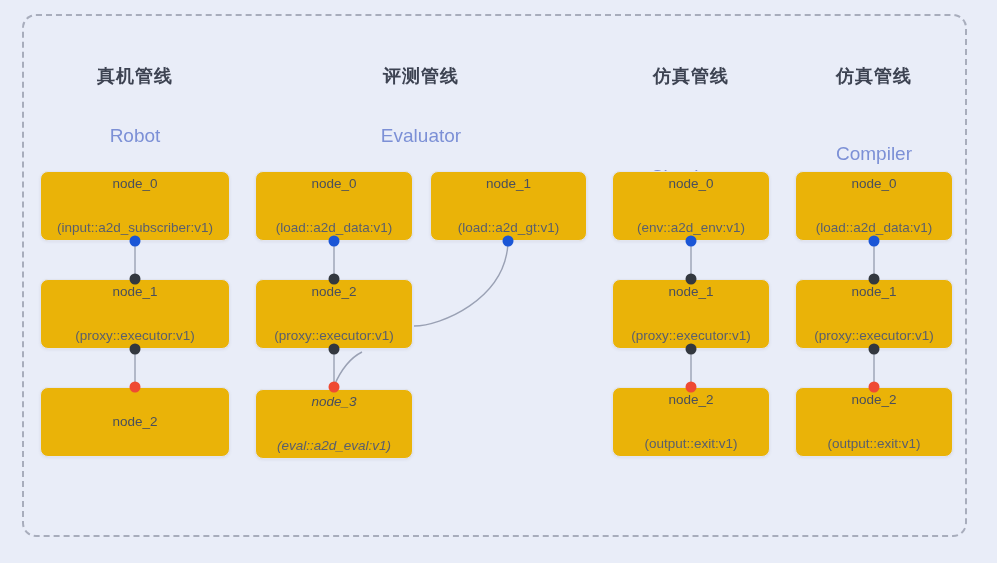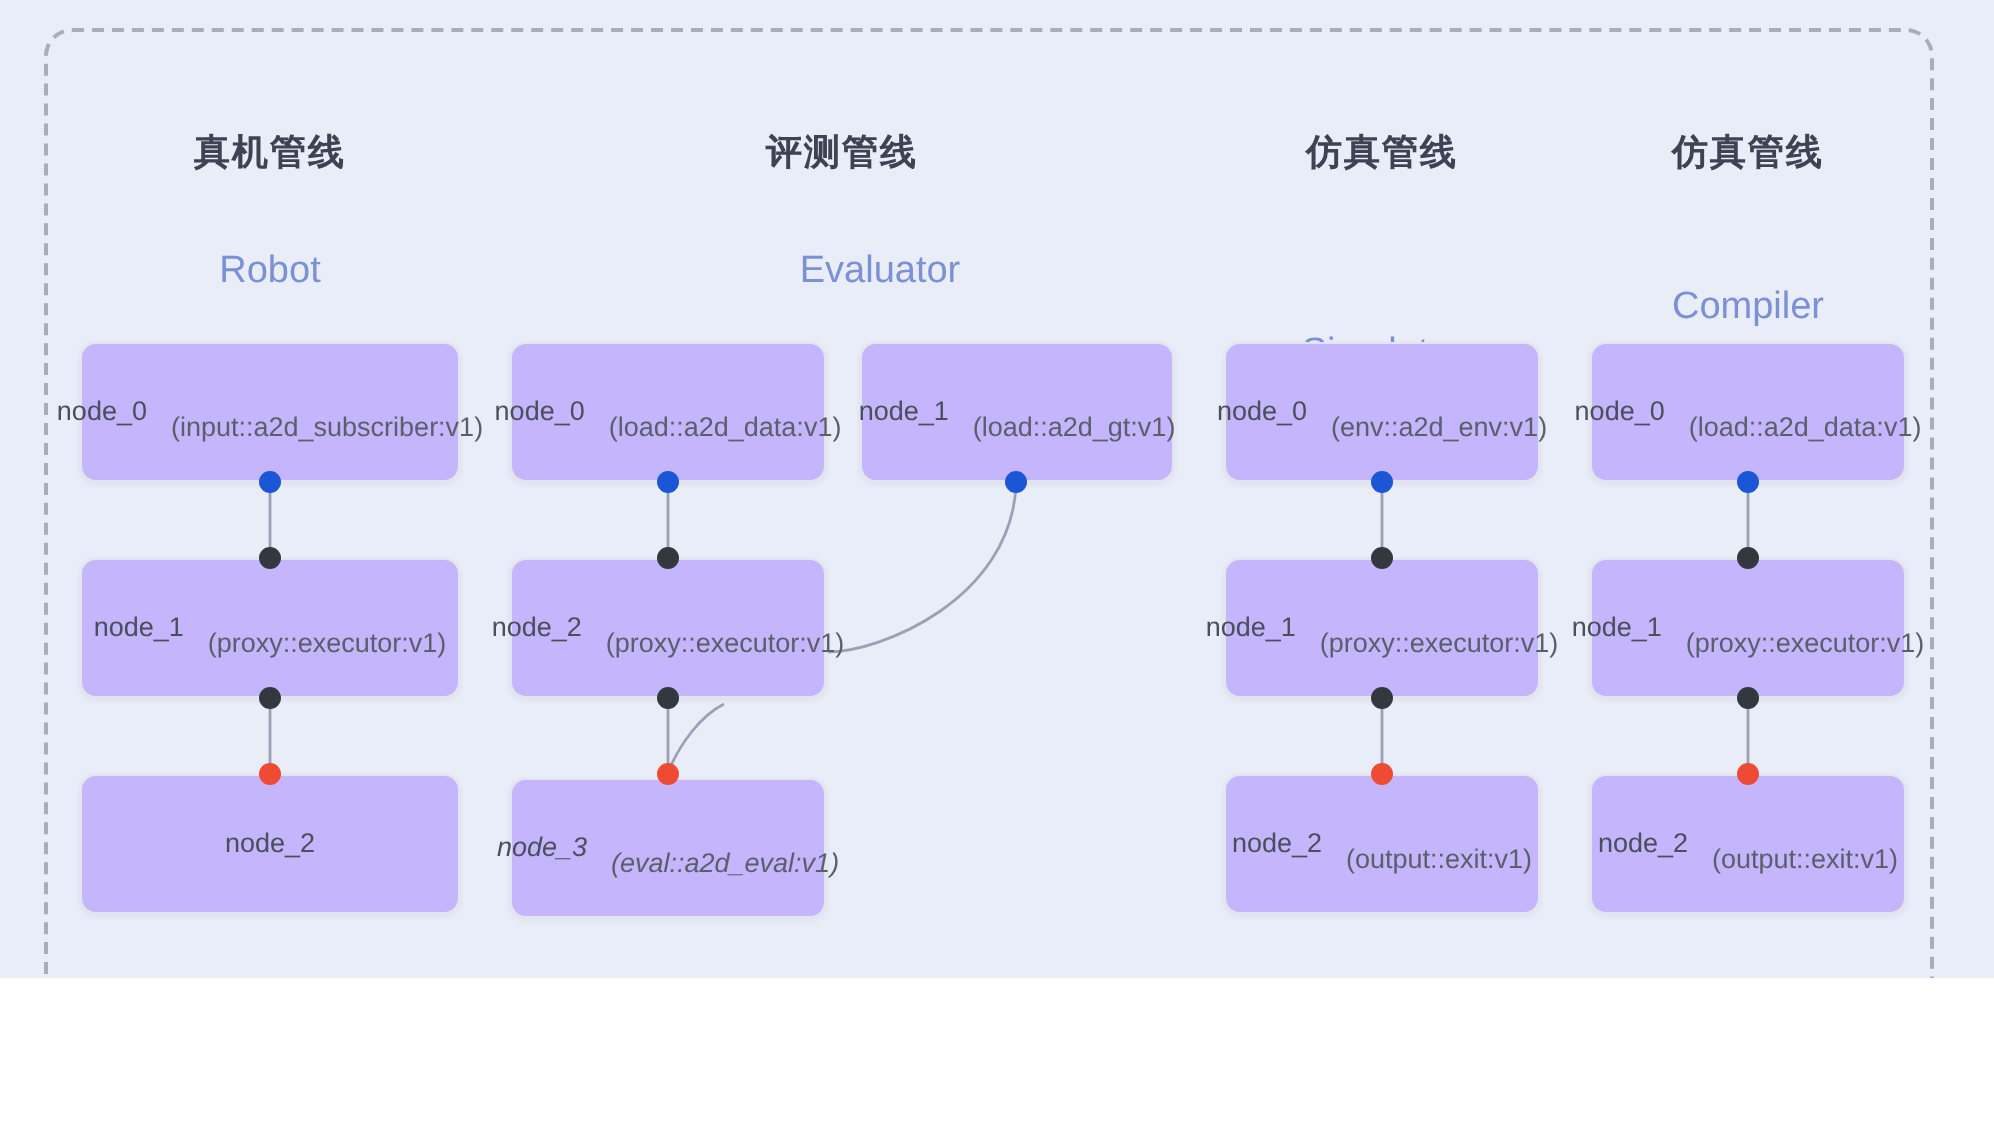--- a/index.html
+++ b/index.html
@@ -6,21 +6,21 @@
     margin: 0;
     padding: 0;
     background: #ffffff;
   }
   body {
     font-family: "Liberation Sans", "DejaVu Sans", sans-serif;
   }
   #canvas {
     position: relative;
     width: 997px;
-    height: 489px;
+    height: 563px;
     background: #e9edf8;
     overflow: hidden;
   }
   
   #frame {
     position: absolute;
     left: 22px;
     top: 14px;
     width: 945px;
     height: 523px;
@@ -54,25 +54,26 @@
     font-size: 19px;
     color: #7c90d6;
     text-align: center;
     white-space: nowrap;
     transform: translateX(-50%);
   }
   
   .node {
     position: absolute;
     box-sizing: border-box;
-    background: #c4b5fd;
+    background: #eab308;
     border: 1px solid #e2e5ee;
     border-radius: 8px;
     box-shadow: 0 1px 3px rgba(60,70,100,0.08);
     display: flex;
+    flex-direction: column;
     align-items: center;
     justify-content: center;
     gap: 12px;
   }
   .node .nname {
     font-size: 13.5px;
     color: #4a4f5c;
     line-height: 1.15;
     white-space: nowrap;
   }
@@ -138,21 +139,21 @@
   </div>
   <div class="port black" style="left:135px; top:279px;"></div>
   <div class="port black" style="left:135px; top:349px;"></div>
 
   <div class="node" style="left:40px; top:387px; width:190px; height:70px;">
     <div class="nname">node_2</div>
   </div>
   <div class="port red" style="left:135px; top:387px;"></div>
 
   <div class="head-cn" style="left:421px; top:64px;">评测管线</div>
-  <div class="head-en" style="left:440px; top:125px;">Evaluator</div>
+  <div class="head-en" style="left:421px; top:125px;">Evaluator</div>
 
   <div class="node" style="left:255px; top:171px; width:158px; height:70px;">
     <div class="nname">node_0</div>
     <div class="nspec">(load::a2d_data:v1)</div>
   </div>
   <div class="port blue" style="left:334px; top:241px;"></div>
 
   <div class="node" style="left:430px; top:171px; width:157px; height:70px;">
     <div class="nname">node_1</div>
     <div class="nspec">(load::a2d_gt:v1)</div>

